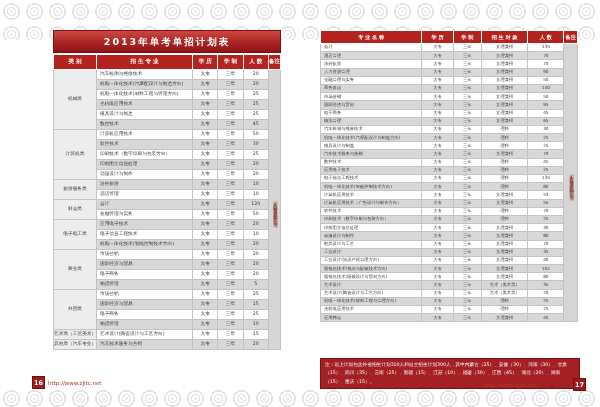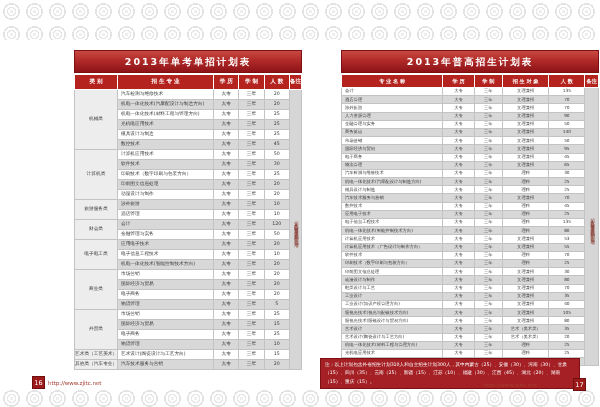--- a/index.html
+++ b/index.html
@@ -14,21 +14,21 @@
     background-image:radial-gradient(circle,
       #efefef 0 1.5px, transparent 1.5px 3.5px,
       #e7e7e7 3.5px 5px, transparent 5px 7px,
       #e3e3e3 7px 8.5px, transparent 8.5px);
     background-size:23px 23px;
     background-position:0 0;
   }
   .pattern-top{top:0;height:40px;}
   .pattern-bottom{top:387px;height:20px;}
 
-  .tbl-wrap{position:absolute;top:50px;margin-left:21px;}
+  .tbl-wrap{position:absolute;top:30px;}
   .tbl-wrap.left{left:53px;width:228px;}
   .tbl-wrap.right{left:320px;width:258px;}
 
   .tbl-title{
     height:21px;line-height:21px;text-align:center;
     color:#ffffff;font-weight:bold;font-size:9.5px;letter-spacing:2px;
     background:linear-gradient(180deg,#c94a42 0%,#b02a28 45%,#8d1317 100%);
     border:1px solid #7c1013;margin-bottom:1px;
   }
   table{width:100%;border-collapse:collapse;table-layout:fixed;border:1px solid #9a9a9a;}
@@ -62,21 +62,21 @@
     position:absolute;left:320px;top:358px;width:250px;
     background:#a42025;color:#ffffff;font-size:4.7px;line-height:1.8;
     padding:2px 4px;border:1px solid #7c1013;
   }
 
   .footer{position:absolute;display:flex;align-items:center;gap:3px;}
   .footer-left{left:32px;top:376px;}
   .footer-right{right:14px;top:378px;gap:36px;}
   .page-box{
     width:11px;height:11px;background:#9c1a1a;border:1px solid #6e0f0f;
-    color:#ffffff;font-size:6.5px;font-weight:normal;
+    color:#ffffff;font-size:6.5px;font-weight:bold;
     display:flex;align-items:center;justify-content:center;
   }
   .url{color:#a63c2e;font-size:5.5px;}
 </style>
 </head>
 <body>
 
 <div class="page">
 
   <div class="pattern-band pattern-top"></div>
@@ -272,21 +272,20 @@
             <td class="major">汽车技术服务与营销</td>
             <td>大专</td>
             <td>三年</td>
             <td>20</td>
           </tr>
         </tbody>
       </table>
   </section>
 
   <section class="tbl-wrap right">
-    <div class="tbl-title">2013年普高招生计划表</div>
     <table>
         <thead>
           <tr>
             <th class="h0">专 业 名 称</th>
             <th class="h1">学 历</th>
             <th class="h2">学 制</th>
             <th class="h3">招 生 对 象</th>
             <th class="h4">人 数</th>
             <th class="h5">备注</th>
           </tr>

